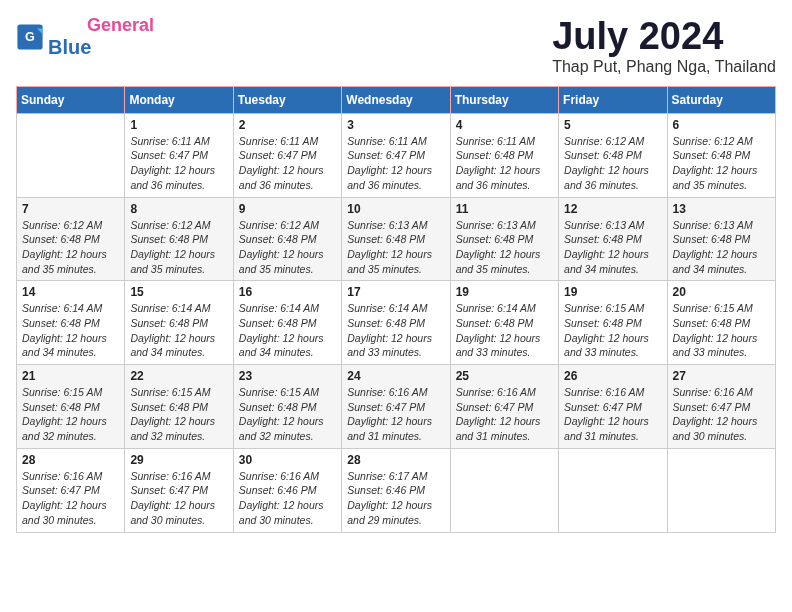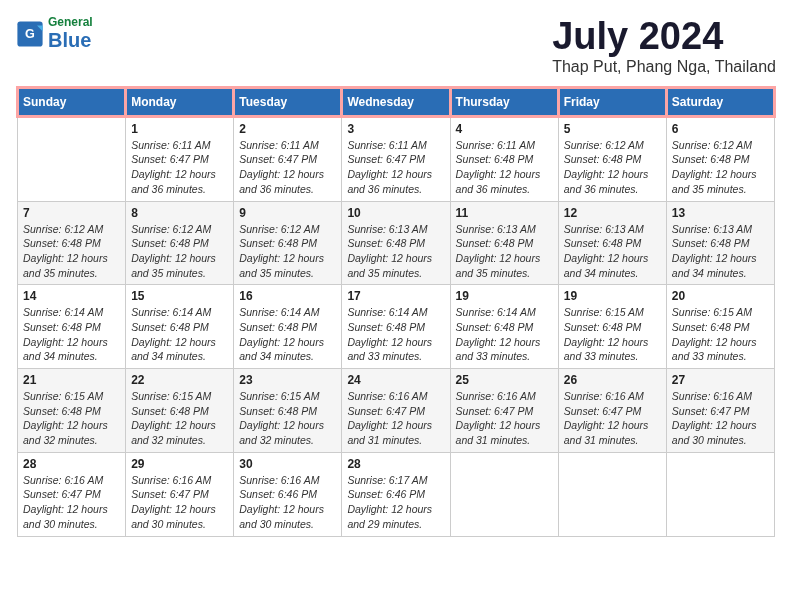--- a/index.html
+++ b/index.html
@@ -43,21 +43,21 @@
       border-collapse: collapse;
       font-size: 11px;
     }
     .calendar-table th {
       background-color: #2a6db5;
       color: #fff;
       padding: 6px 4px;
       text-align: left;
       font-size: 12px;
       font-weight: bold;
-      border: 3px solid #fca5a5;
+      border: 1px solid #fca5a5;
     }
     .calendar-table td {
       border: 1px solid #ccc;
       vertical-align: top;
       padding: 4px 5px;
       height: 80px;
       width: calc(100%/7);
       background: #fff;
     }
     .calendar-table tr:nth-child(even) td {
@@ -84,21 +84,21 @@
 <body>
 
 <div class="header-area">
   <div class="logo">
     <svg class="logo-icon" viewBox="0 0 40 40">
       <rect x="2" y="2" width="36" height="36" rx="4" fill="#2a6db5"></rect>
       <text x="20" y="26" text-anchor="middle" fill="white" font-size="18" font-weight="bold" font-family="Arial">G</text>
       <polygon points="30,8 38,8 38,16" fill="#4ab0e8"></polygon>
     </svg>
     <div>
-      <div style="font-size:12px;font-weight:bold;color:#15803d;line-height:1.1;">General</div>
+      <div style="font-size:18px;font-weight:bold;color:#ec4899;line-height:1.1;margin-left:39px;">General</div>
       <div style="font-size:20px;font-weight:bold;color:#2a6db5;line-height:1.1;">Blue</div>
     </div>
   </div>
   <div class="title-area">
     <div class="month-title">July 2024</div>
     <div class="location-title">Thap Put, Phang Nga, Thailand</div>
   </div>
 </div>
 
 <table class="calendar-table">

